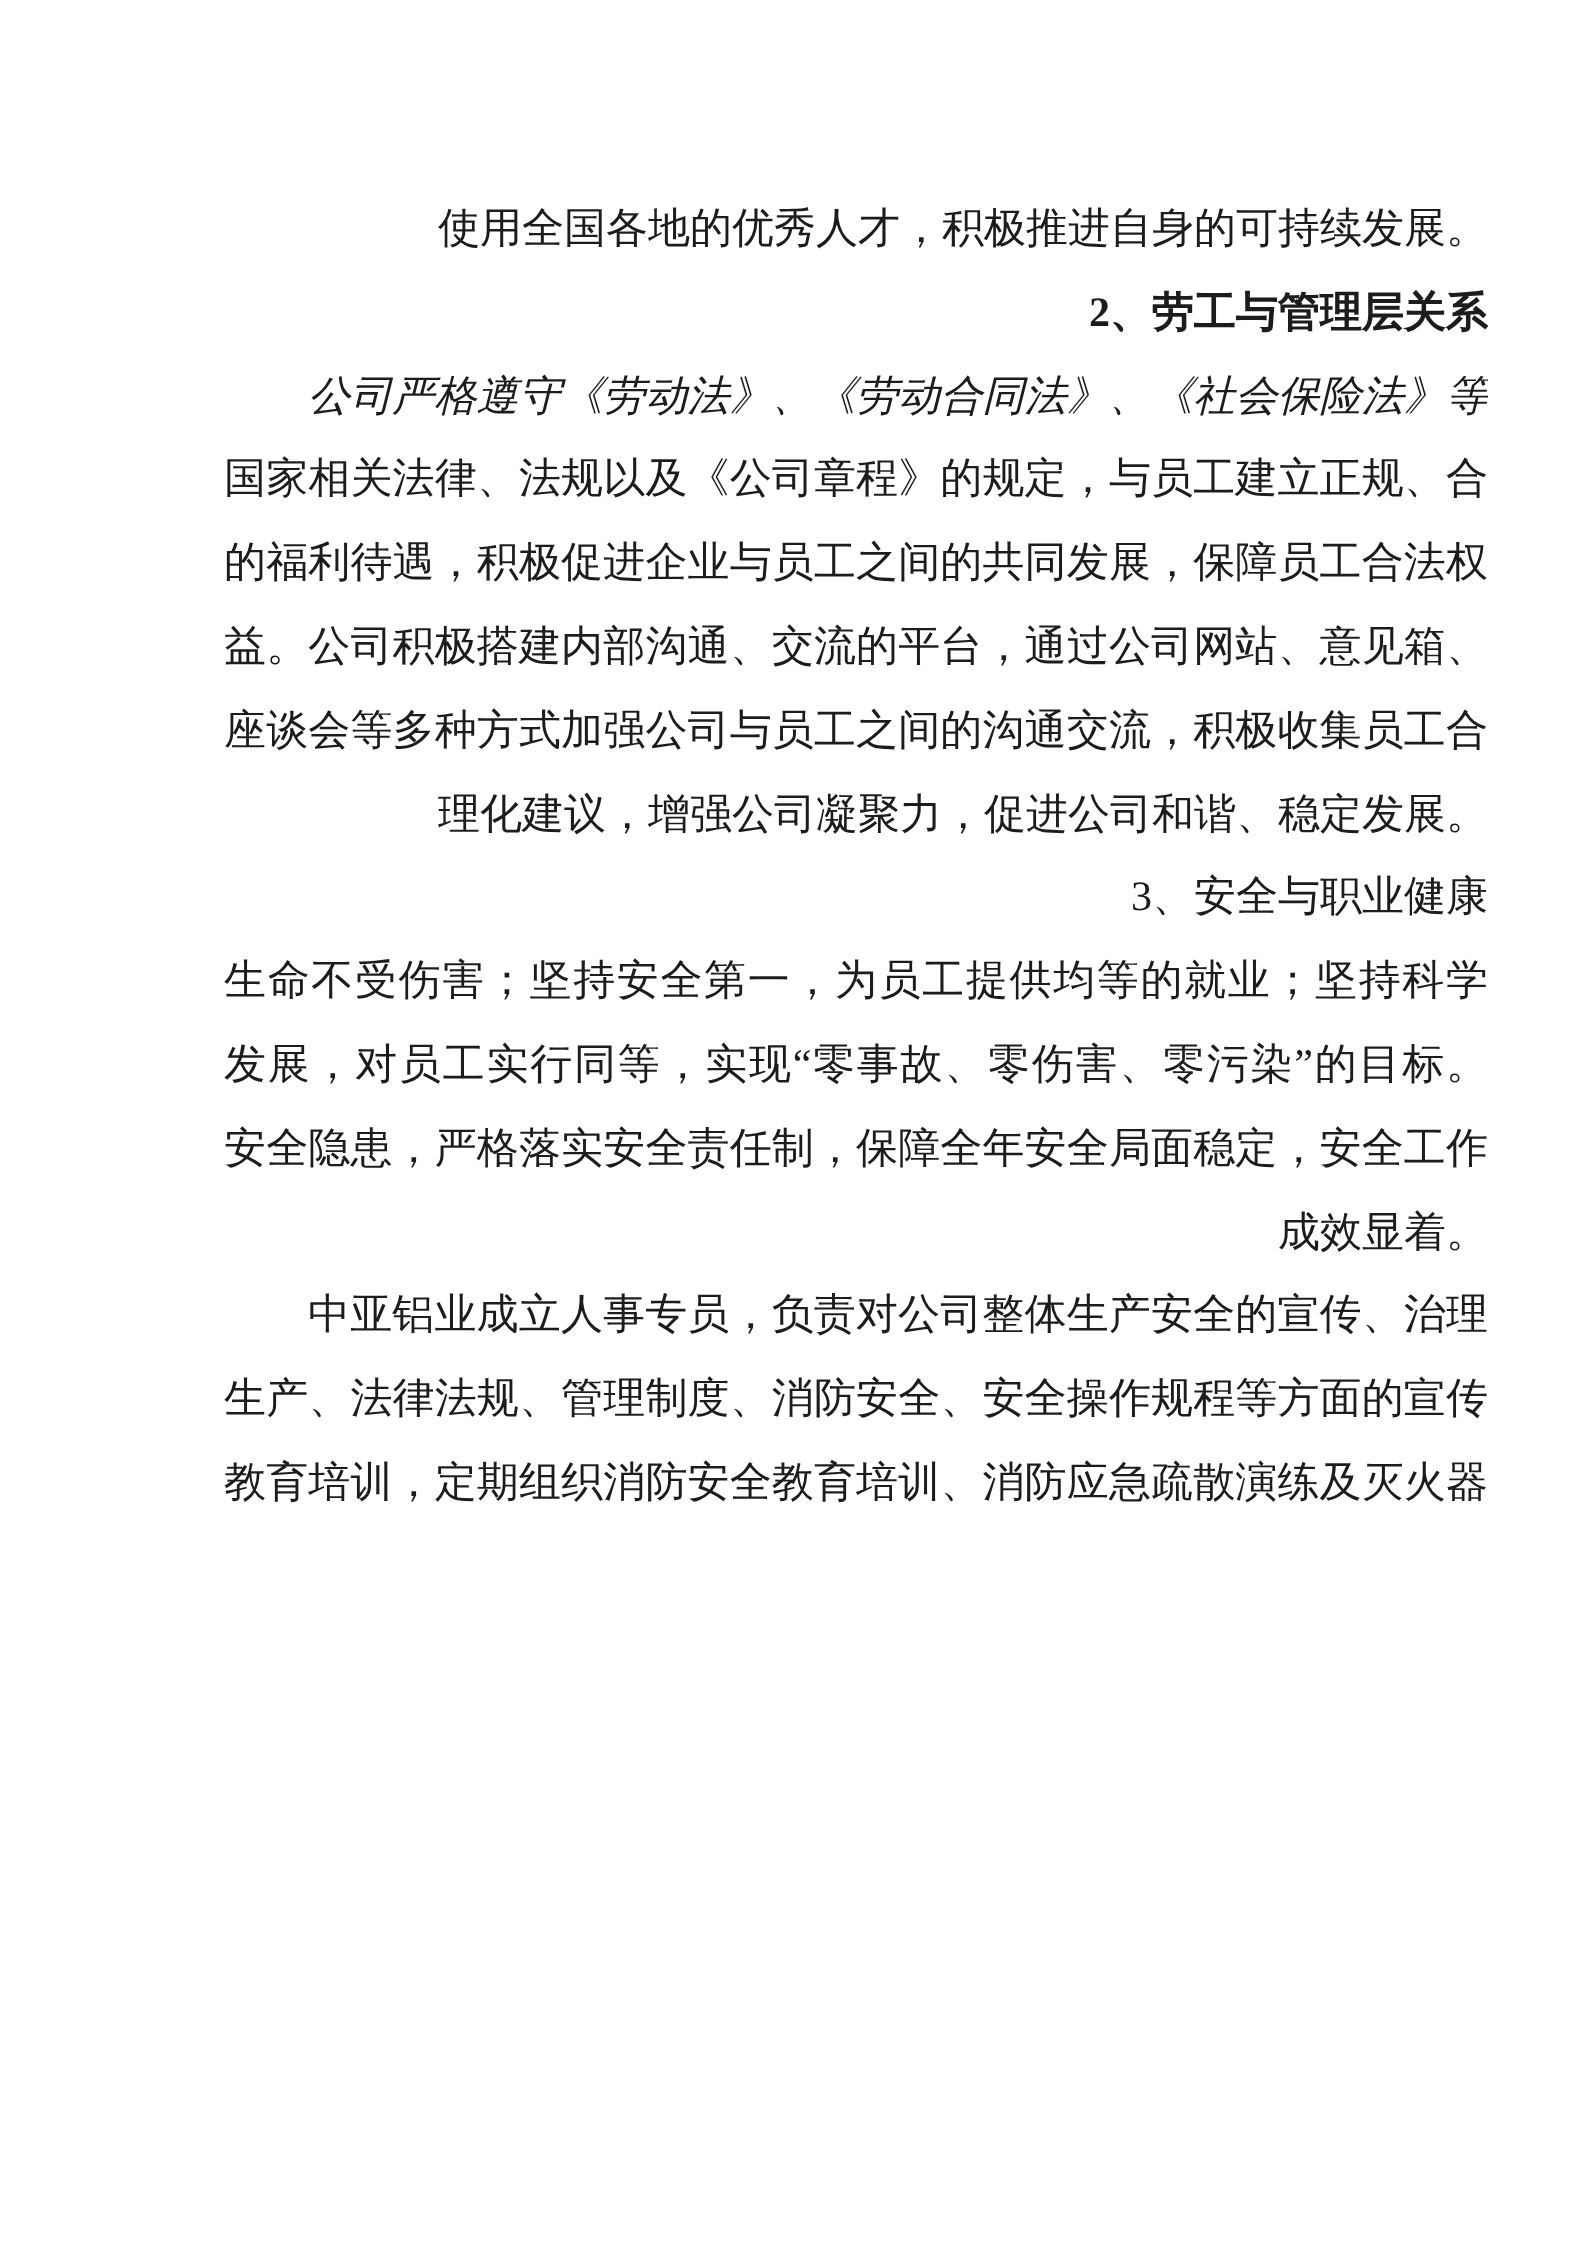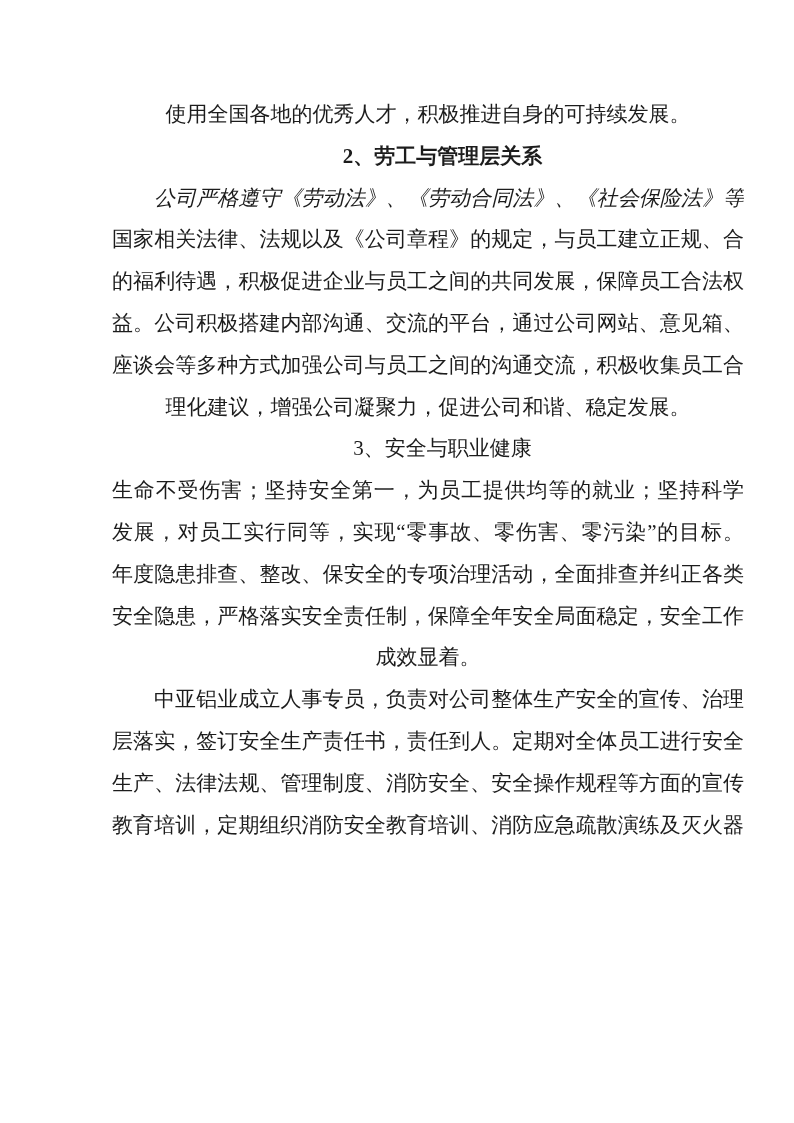--- a/index.html
+++ b/index.html
@@ -23,21 +23,21 @@
     width: 632px;
   }
   .line {
     font-size: 21px;
     line-height: 41.8px;
     height: 41.8px;
     color: #1c1c1c;
     letter-spacing: 0;
     overflow: hidden;
     white-space: nowrap;
-    text-align: center;
+    text-align: right;
   }
   .line.just {
     white-space: normal;
     text-align: justify;
     text-align-last: justify;
     text-justify: inter-character;
   }
 </style>
 </head>
 <body>
@@ -48,21 +48,19 @@
       <div class="line" style="padding-left: 29px; font-weight: bold;">2、劳工与管理层关系</div>
       <div class="line just" style="padding-left: 42px; font-style: italic;">公司严格遵守《劳动法》、《劳动合同法》、《社会保险法》等</div>
       <div class="line just">国家相关法律、法规以及《公司章程》的规定，与员工建立正规、合</div>
       <div class="line just">的福利待遇，积极促进企业与员工之间的共同发展，保障员工合法权</div>
       <div class="line just">益。公司积极搭建内部沟通、交流的平台，通过公司网站、意见箱、</div>
       <div class="line just">座谈会等多种方式加强公司与员工之间的沟通交流，积极收集员工合</div>
       <div class="line">理化建议，增强公司凝聚力，促进公司和谐、稳定发展。</div>
       <div class="line" style="padding-left: 29px;">3、安全与职业健康</div>
       <div class="line just">生命不受伤害；坚持安全第一，为员工提供均等的就业；坚持科学</div>
       <div class="line just">发展，对员工实行同等，实现“零事故、零伤害、零污染”的目标。</div>
-      <div class="line just">年度隐患排查、整改、保安全的专项治理活动，全面排查并纠正各类</div>
       <div class="line just">安全隐患，严格落实安全责任制，保障全年安全局面稳定，安全工作</div>
       <div class="line">成效显着。</div>
       <div class="line just" style="padding-left: 42px;">中亚铝业成立人事专员，负责对公司整体生产安全的宣传、治理</div>
-      <div class="line just">层落实，签订安全生产责任书，责任到人。定期对全体员工进行安全</div>
       <div class="line just">生产、法律法规、管理制度、消防安全、安全操作规程等方面的宣传</div>
       <div class="line just">教育培训，定期组织消防安全教育培训、消防应急疏散演练及灭火器</div>
     </div>
 </div>
 
 </body></html>

